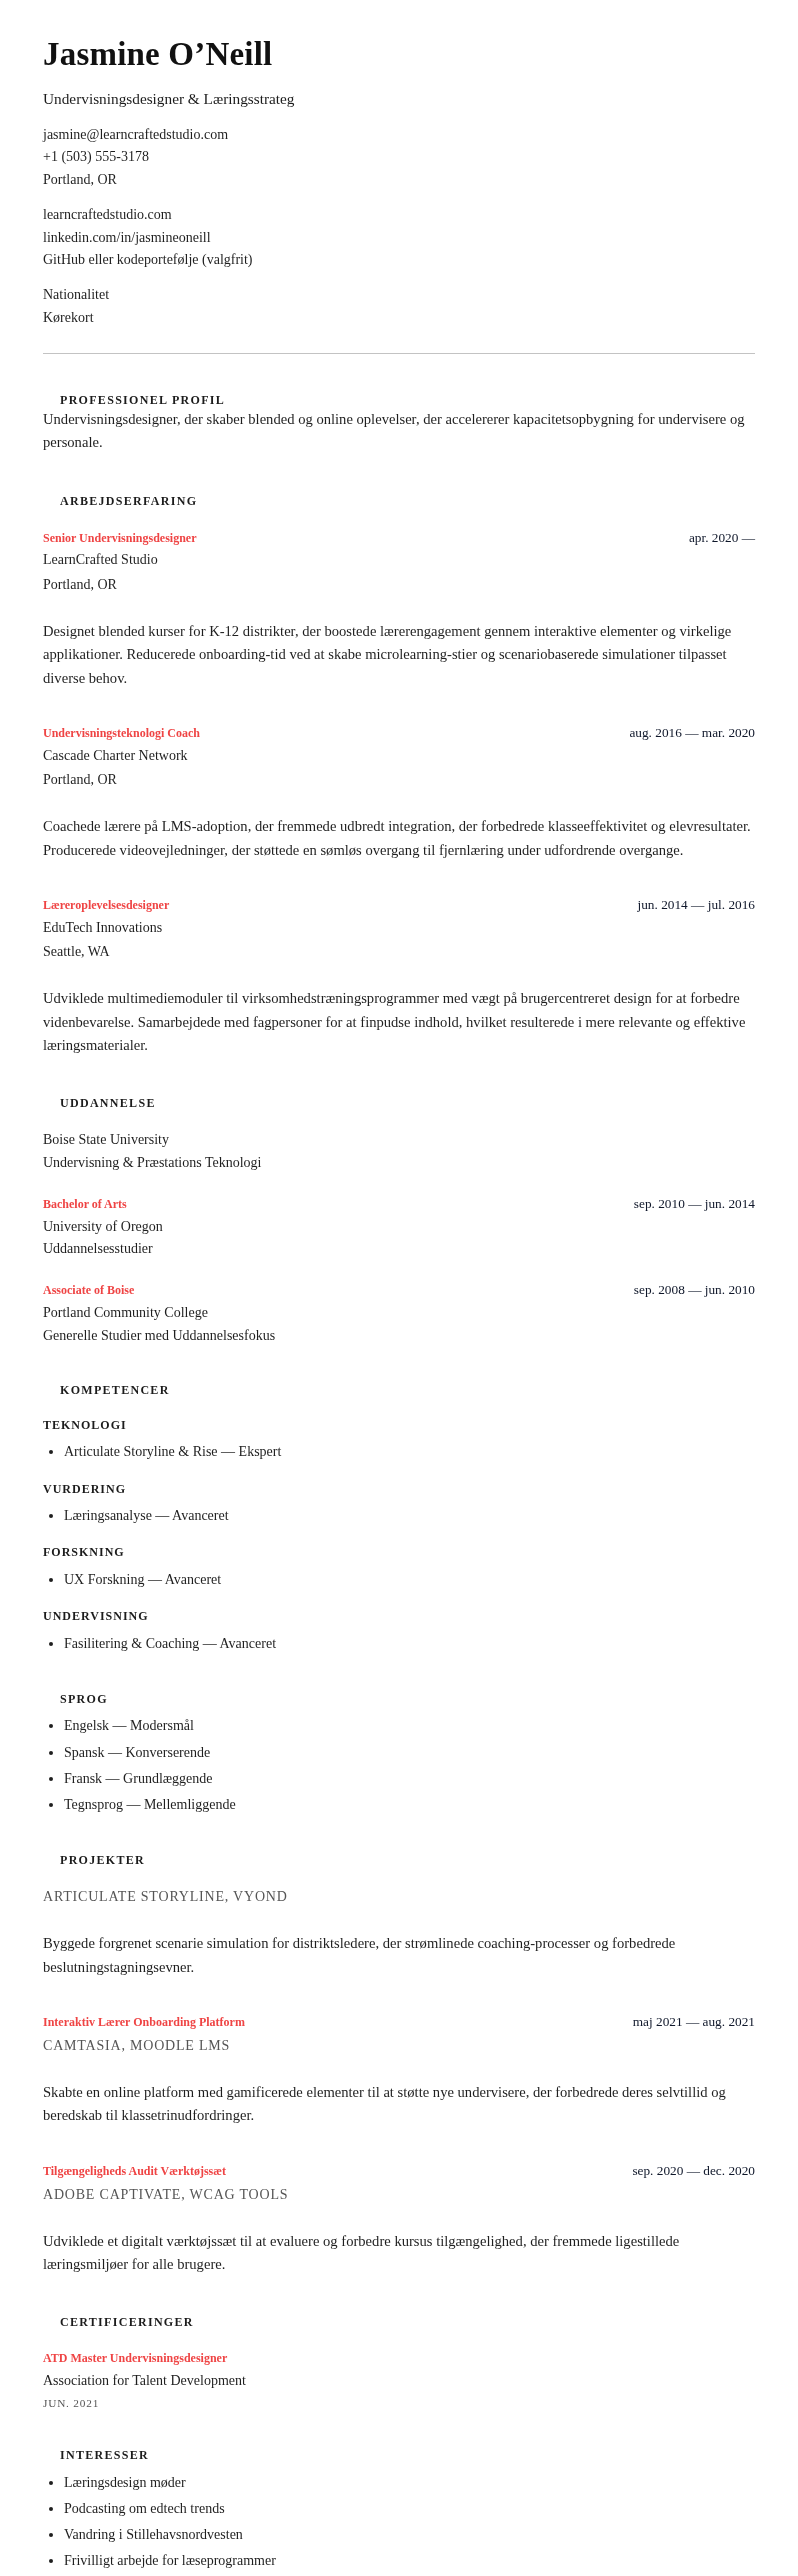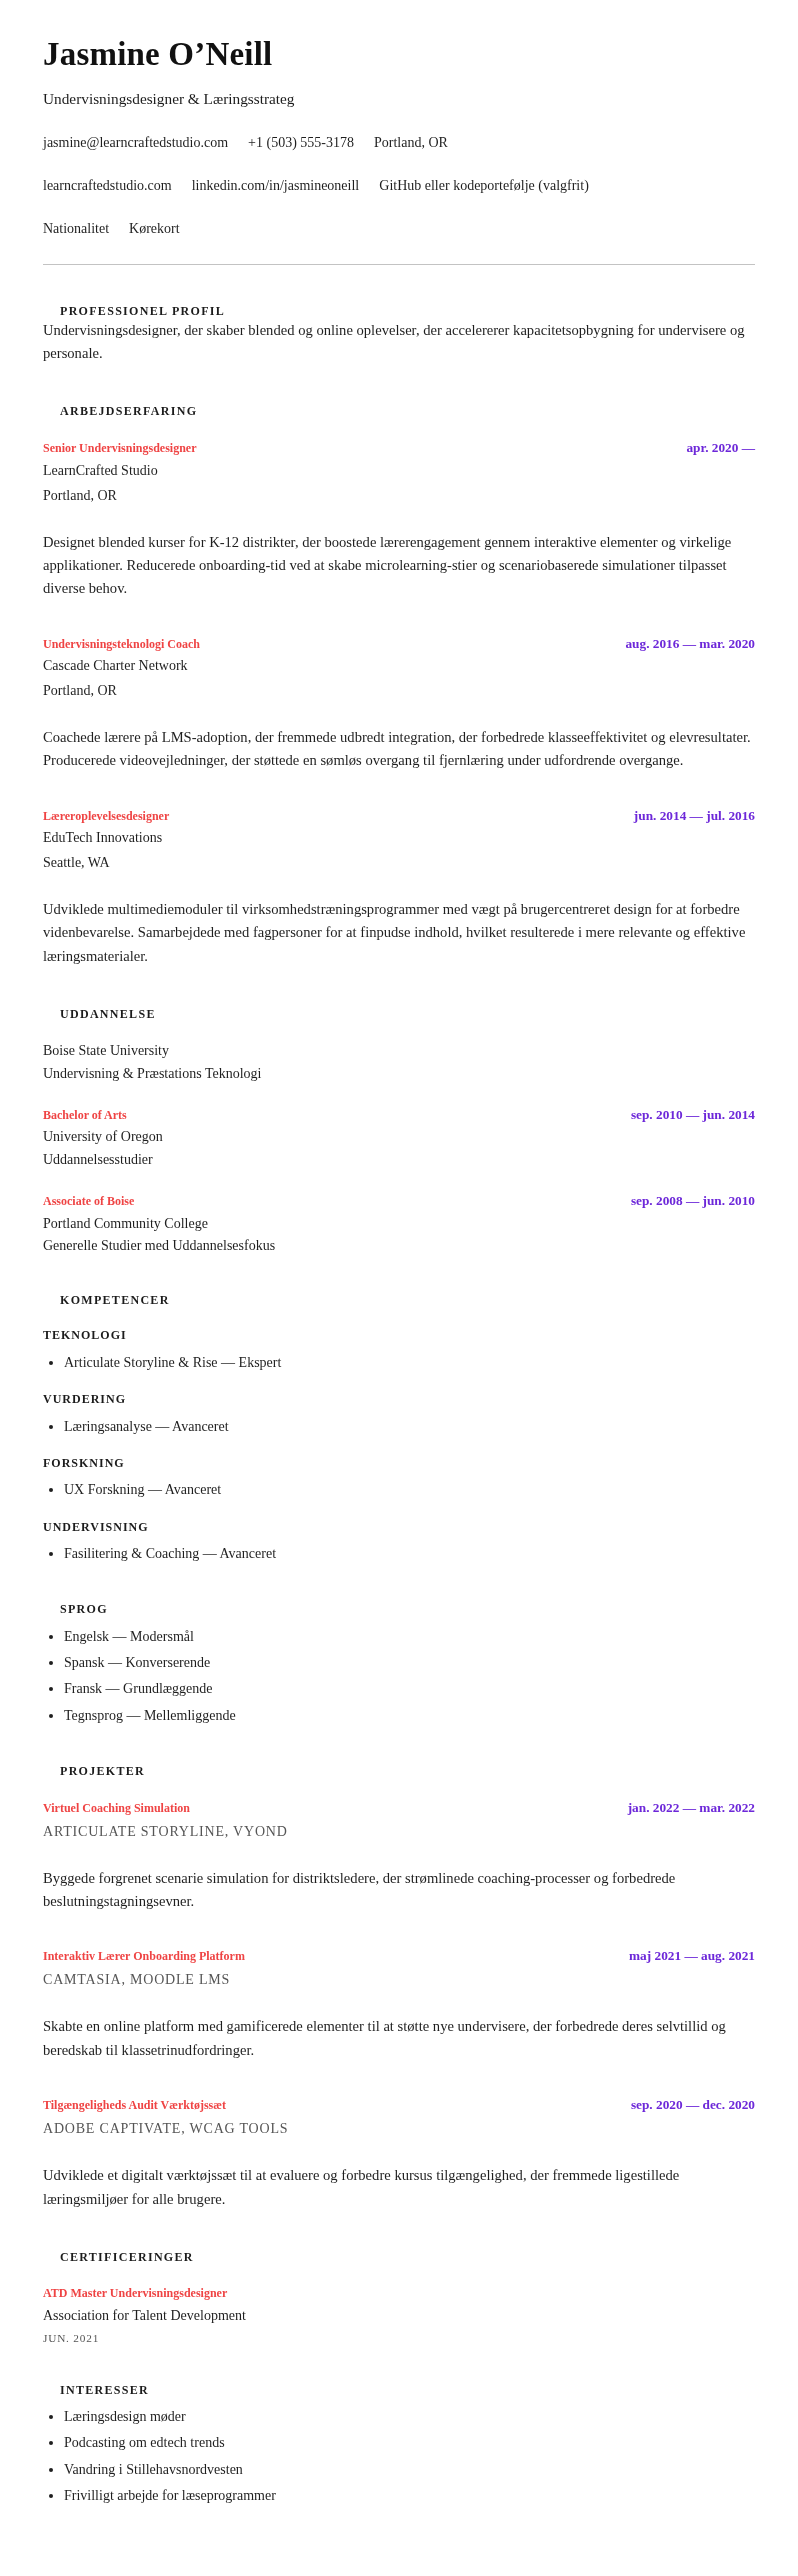--- a/index.html
+++ b/index.html
@@ -25,23 +25,24 @@
   }
   .subtitle {
     margin-top: 17.3px;
     font-size: 15.3px;
     color: #1c1c1c;
   }
   .contact-row {
     display: flex;
     flex-wrap: wrap;
     gap: 6.7px 20px;
-    margin-top: 27px;
-    font-size: 14px;
-    color: #1f1f1f;
+    margin-top: 19px;
+    font-size: 14px;
+    color: #1f1f1f;
+    flex-direction: column;
   }
   .divider {
     border: none;
     border-top: 0.7px solid #c3c3c3;
     margin-top: 27px;
   }
   .section-heading {
     margin-top: 39px;
     font-size: 12px;
     font-weight: 700;
@@ -64,23 +65,22 @@
     align-items: baseline;
     gap: 13.3px;
   }
   .entry-title {
     font-size: 12px;
     font-weight: 700;
     color: #ef4444;
   }
   .entry-dates {
     font-size: 13.3px;
-    color: #6d28d9;
+    color: #0f172a;
     white-space: nowrap;
-    font-weight: bold;
   }
   .entry-sub {
     margin-top: 6.7px;
     font-size: 14px;
     color: #1f1f1f;
   }
   .entry-meta {
     margin-top: 8.6px;
     font-size: 14px;
     color: #1f1f1f;
@@ -255,24 +255,20 @@
       <li>Spansk — Konverserende</li>
       <li>Fransk — Grundlæggende</li>
       <li>Tegnsprog — Mellemliggende</li>
     </ul>
   </section>
 
   <section>
     <h2 class="section-heading">PROJEKTER</h2>
 
     <div class="entry">
-      <div class="entry-head">
-        <span class="entry-title">Virtuel Coaching Simulation</span>
-        <span class="entry-dates">jan. 2022 — mar. 2022</span>
-      </div>
       <div class="tools-line">ARTICULATE STORYLINE, VYOND</div>
       <p class="entry-desc">Byggede forgrenet scenarie simulation for distriktsledere, der strømlinede coaching-processer og forbedrede beslutningstagningsevner.</p>
     </div>
 
     <div class="entry">
       <div class="entry-head">
         <span class="entry-title">Interaktiv Lærer Onboarding Platform</span>
         <span class="entry-dates">maj 2021 — aug. 2021</span>
       </div>
       <div class="tools-line">CAMTASIA, MOODLE LMS</div>

